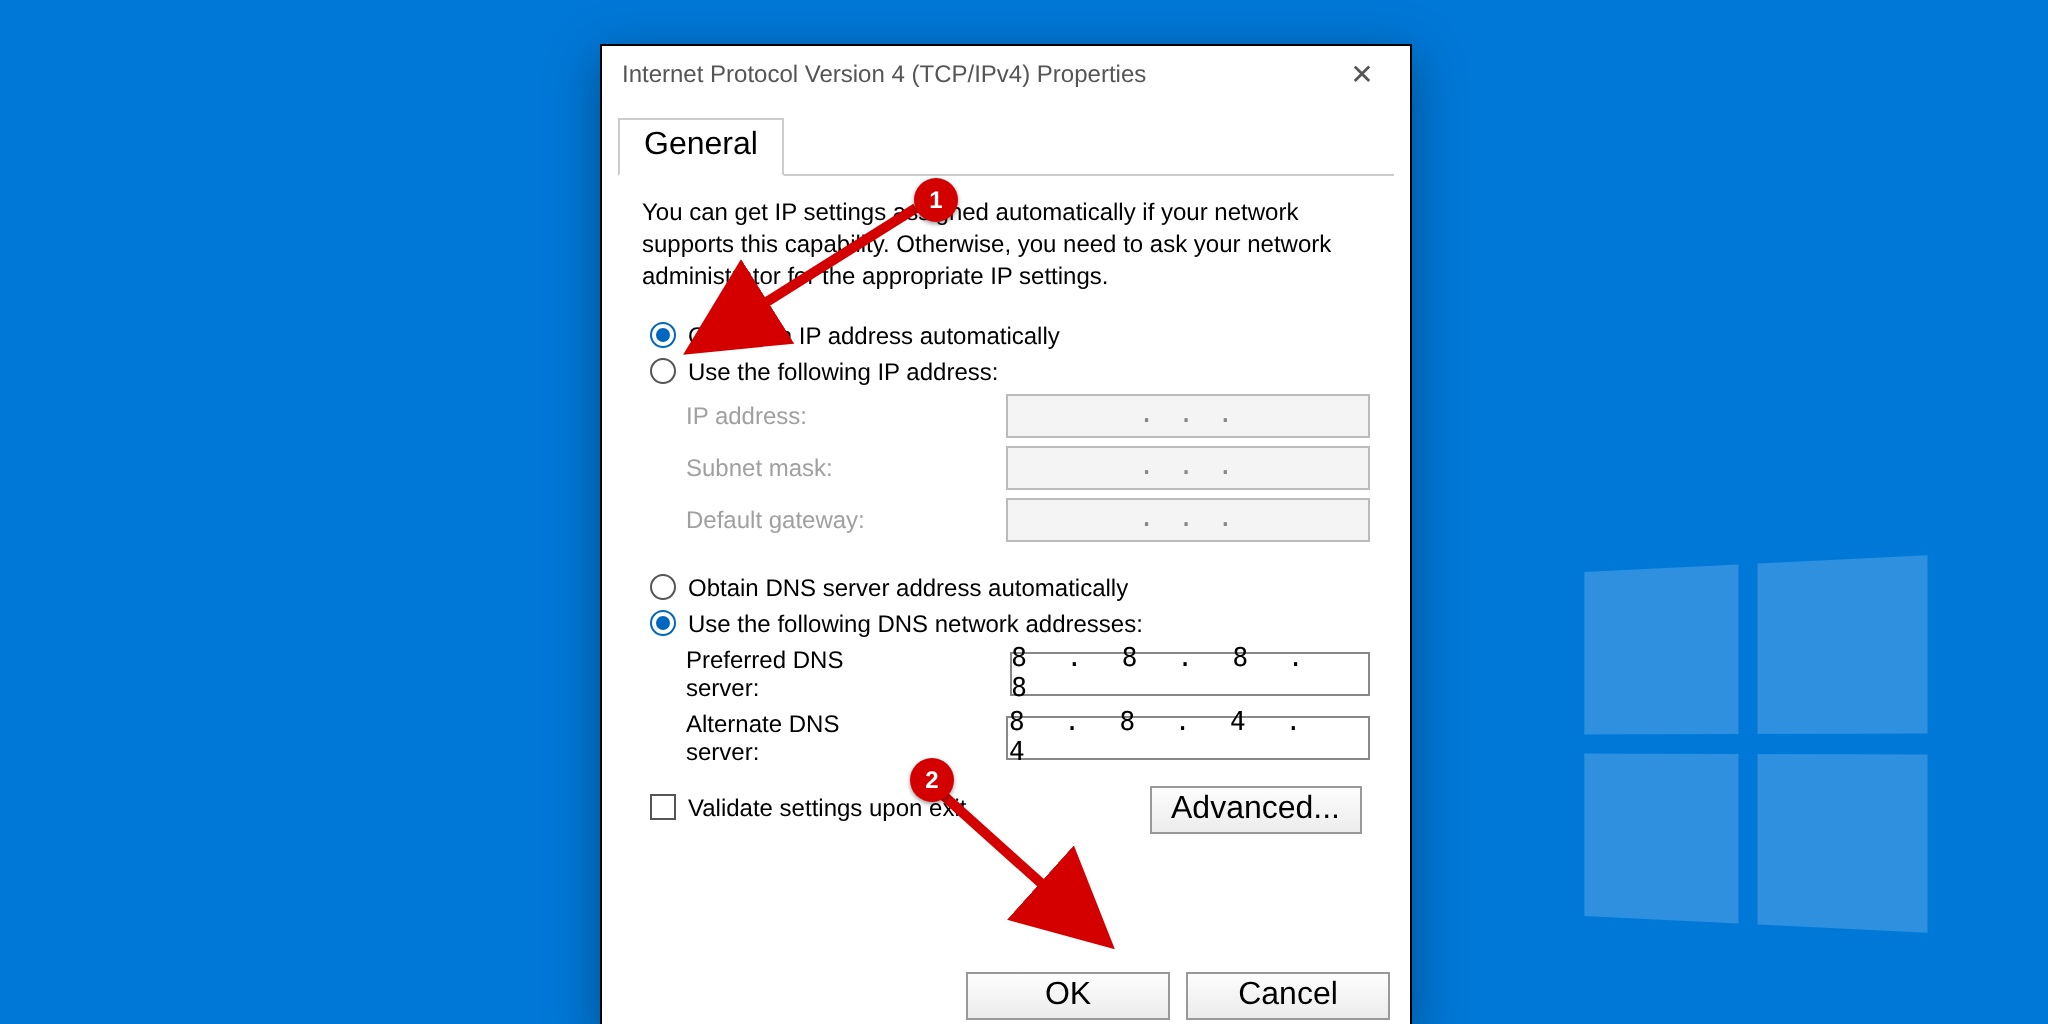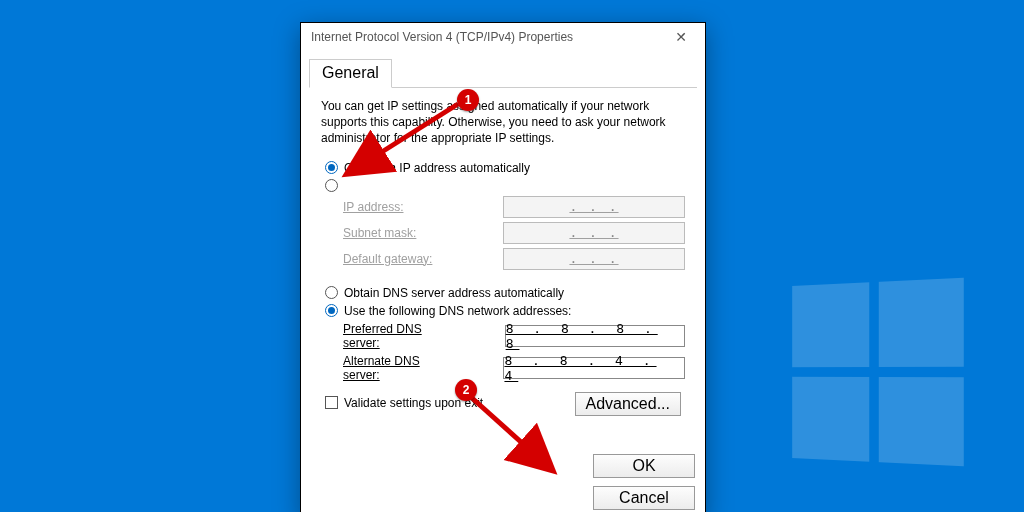--- a/index.html
+++ b/index.html
@@ -111,21 +111,20 @@
     height: 7px;
     background: #0067c0;
     border-radius: 50%;
   }
   .field-row {
     display: flex;
     align-items: center;
     justify-content: space-between;
     margin: 4px 0 4px 22px;
     font-size: 12px;
-    text-decoration: underline;
   }
   .field-row.disabled { color: #a0a0a0; }
   .ipbox {
     width: 180px;
     height: 20px;
     border: 1px solid #bbb;
     background: #f4f4f4;
     display: flex;
     align-items: center;
     justify-content: space-around;
@@ -171,21 +170,20 @@
     align-items: center;
     justify-content: center;
     padding: 0 10px;
   }
   .footer {
     position: absolute;
     bottom: 8px;
     right: 10px;
     display: flex;
     gap: 8px;
-    flex-direction: column;
   }
   
   .callout {
     position: absolute;
     width: 22px;
     height: 22px;
     border-radius: 50%;
     background: #d40000;
     color: #fff;
     font-size: 12px;
@@ -228,20 +226,21 @@
 
   <div class="content">
     <div class="intro">You can get IP settings assigned automatically if your network supports this capability. Otherwise, you need to ask your network administrator for the appropriate IP settings.</div>
 
     <div class="radio-row">
       <span class="radio sel"></span>
       <span>Obtain an IP address automatically</span>
     </div>
     <div class="radio-row">
       <span class="radio"></span>
+      <span>Use the following IP address:</span>
     </div>
     <div class="field-row disabled">
       <span>IP address:</span>
       <span class="ipbox">.     .     .</span>
     </div>
     <div class="field-row disabled">
       <span>Subnet mask:</span>
       <span class="ipbox">.     .     .</span>
     </div>
     <div class="field-row disabled">

